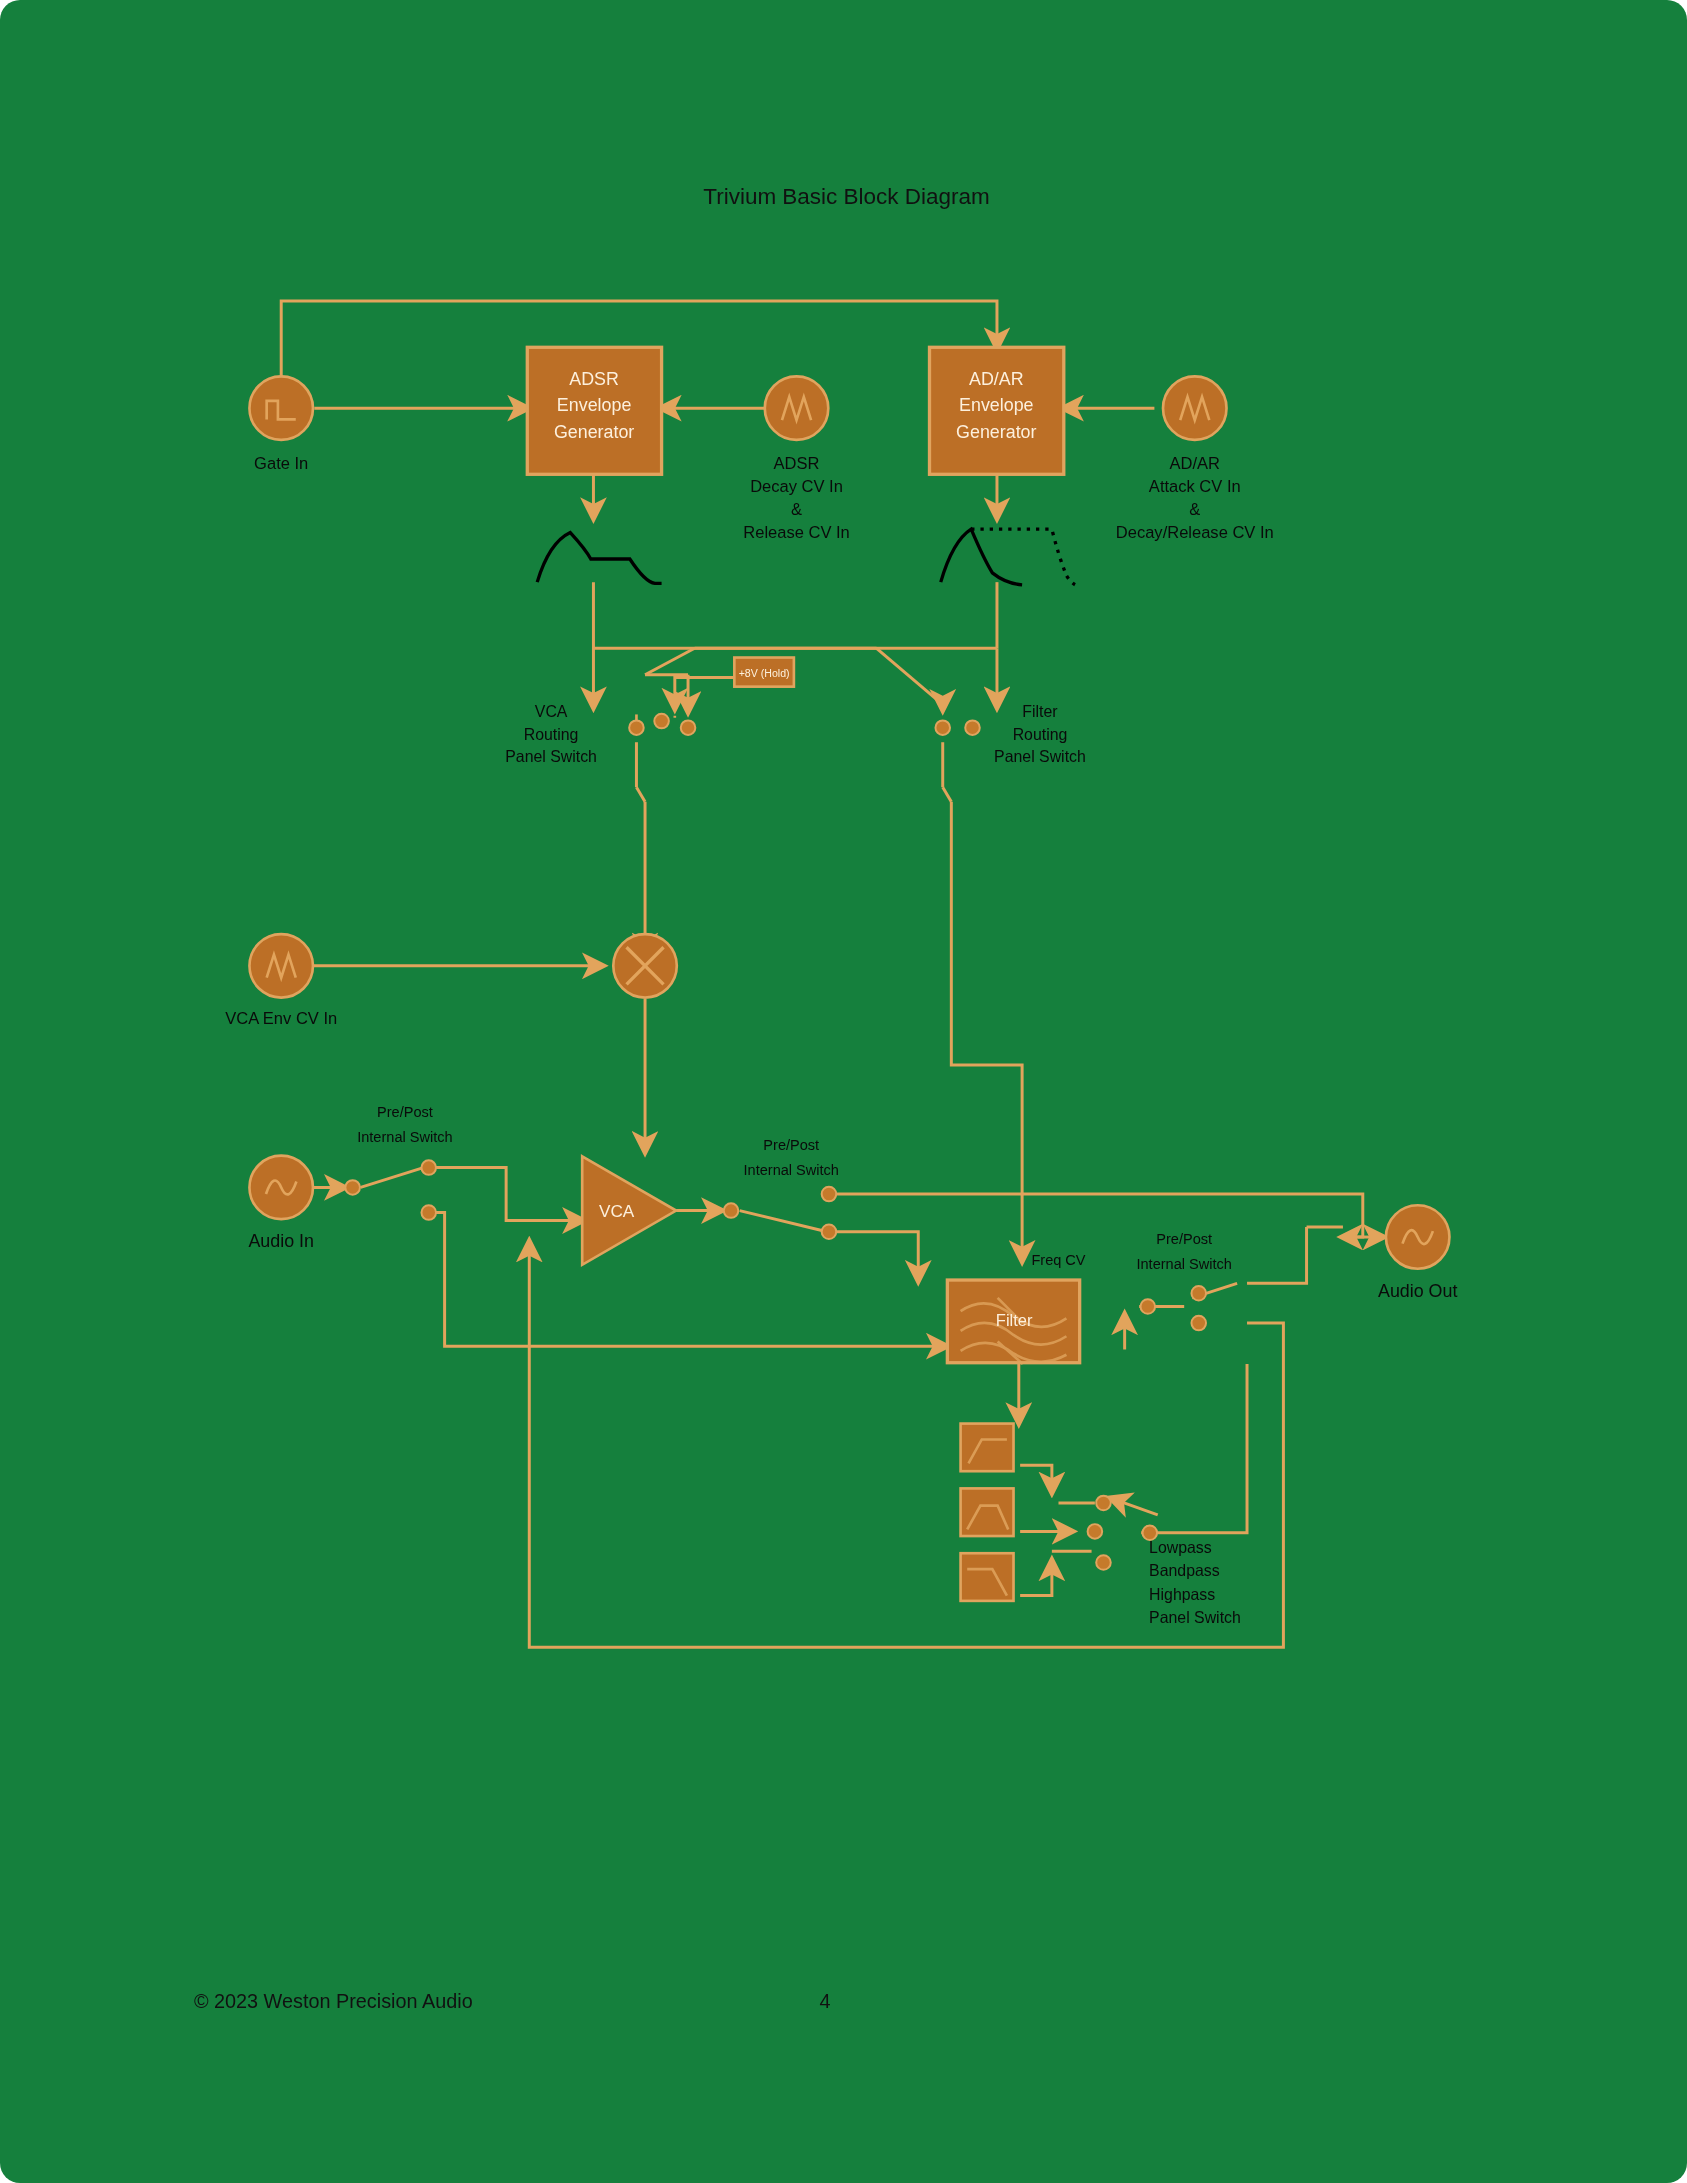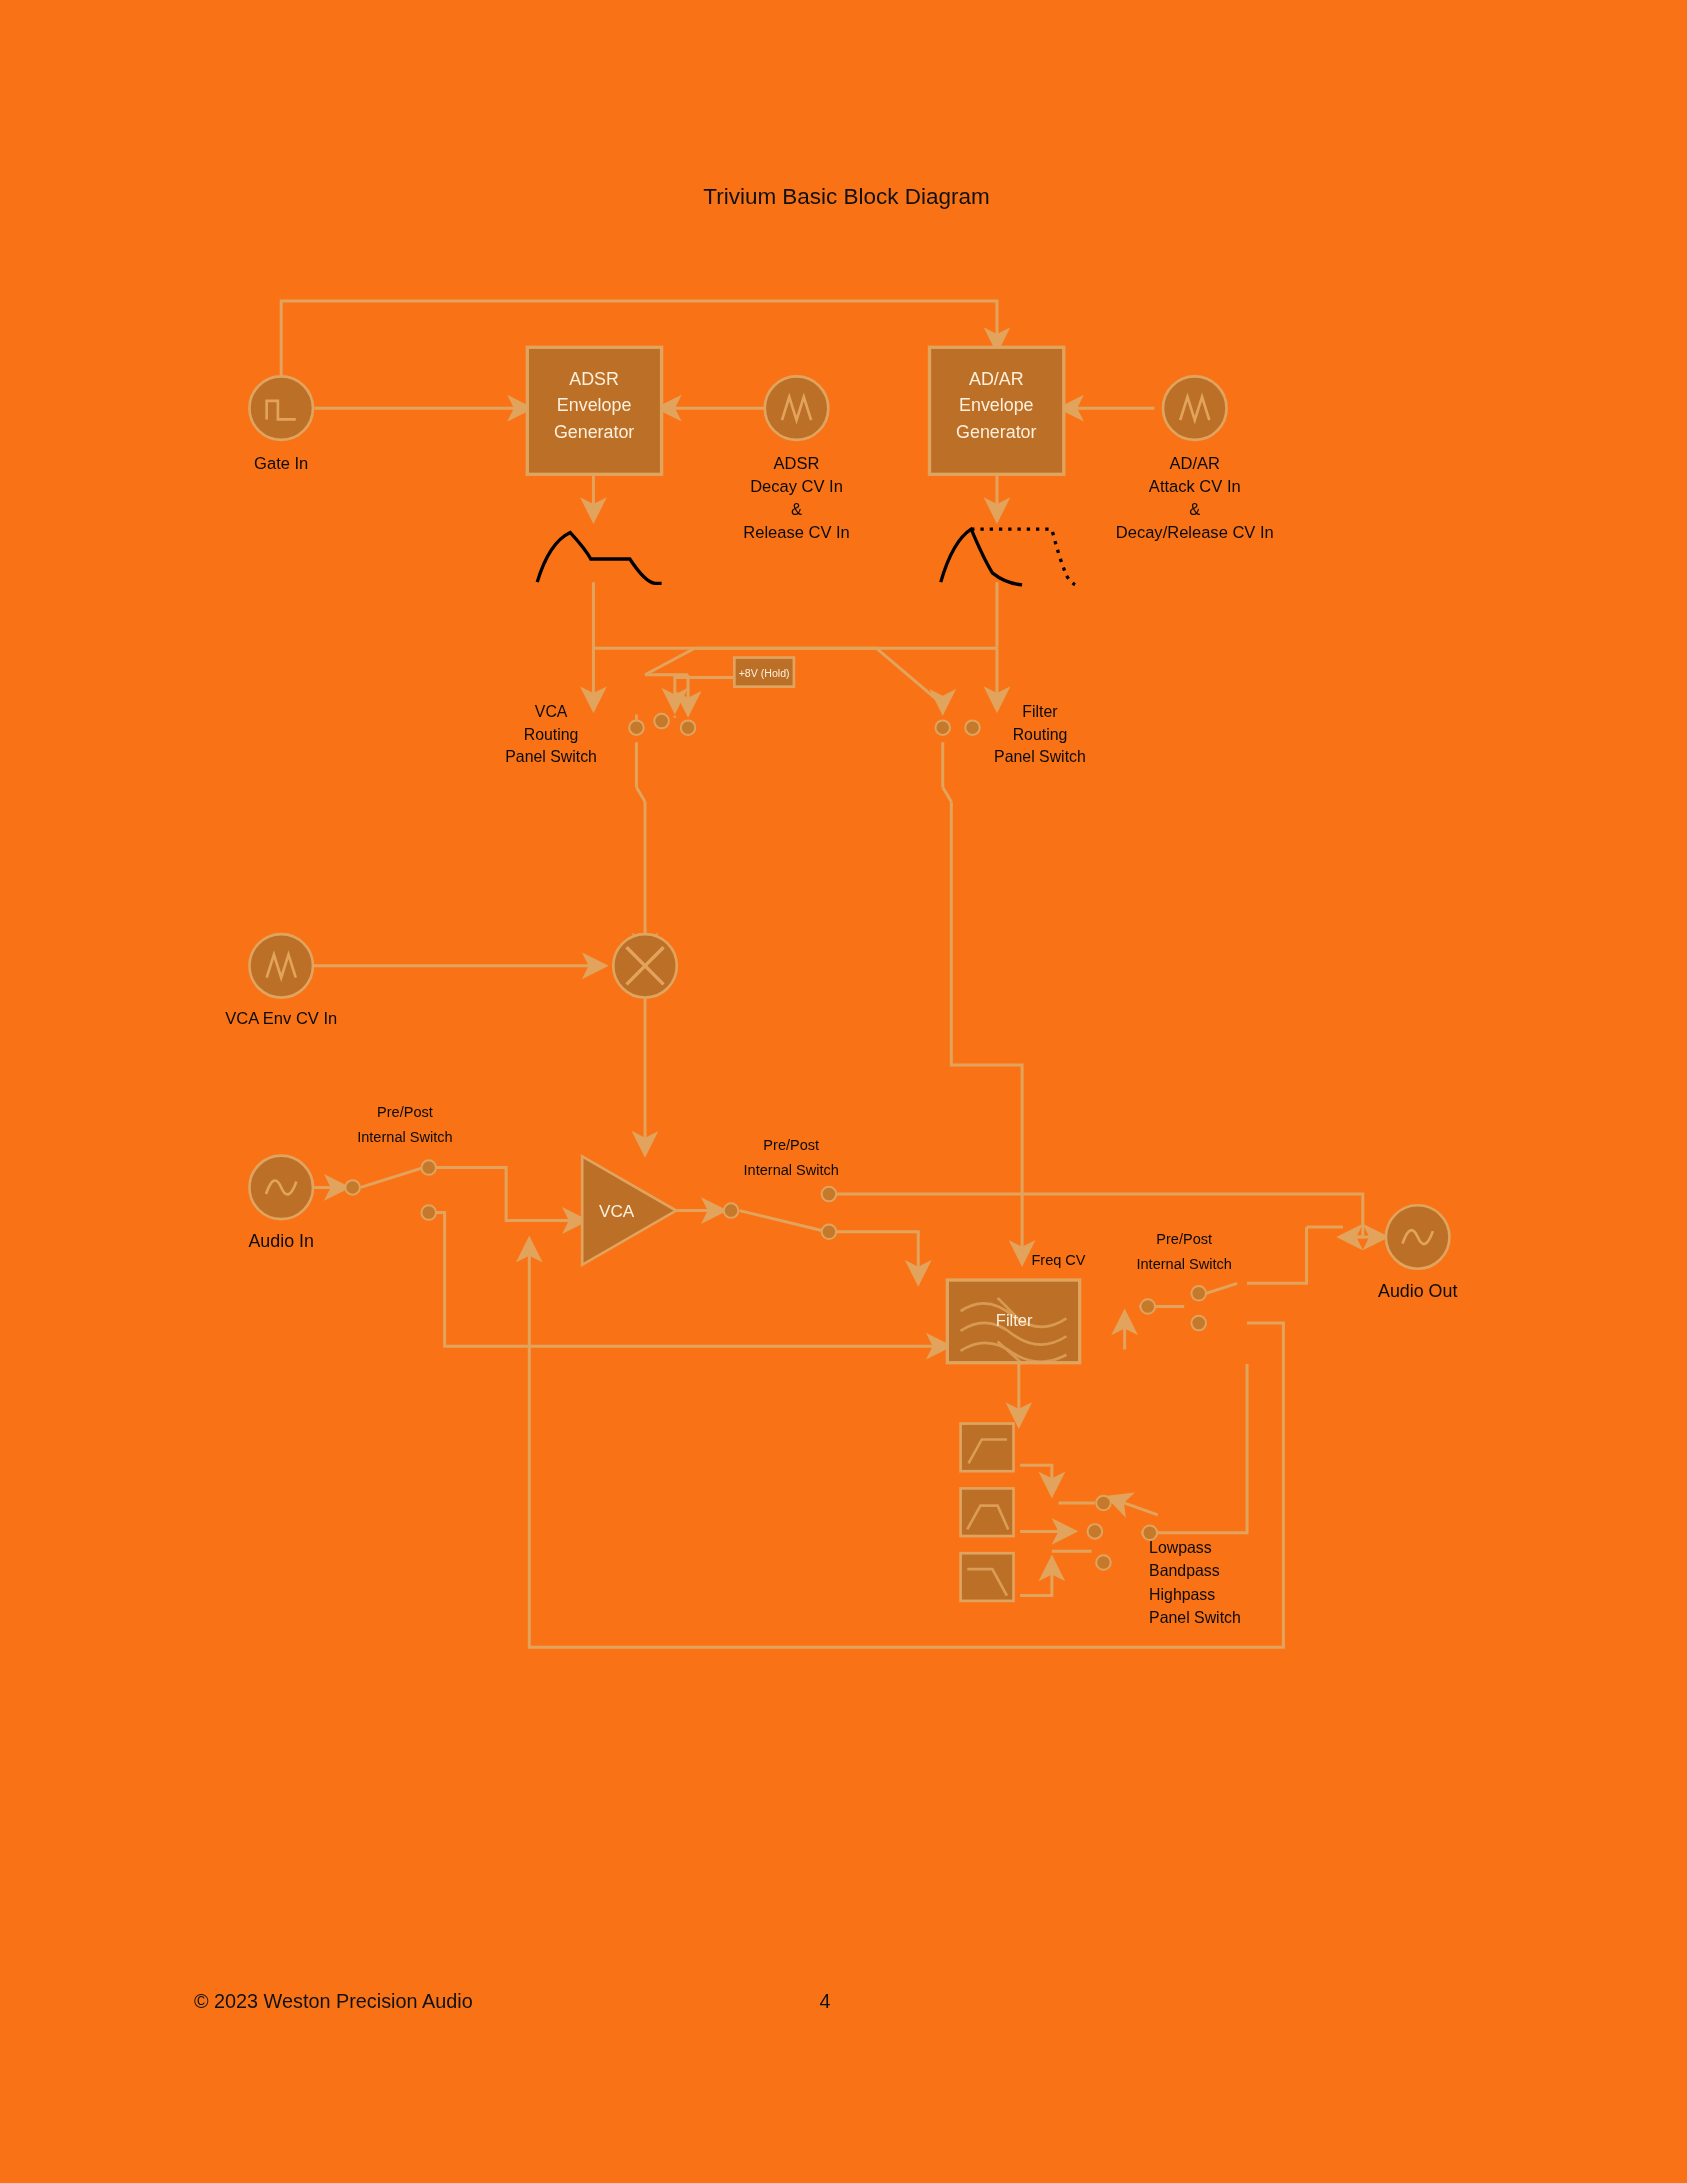--- a/index.html
+++ b/index.html
@@ -1,18 +1,18 @@
 <!DOCTYPE html>
 <html style="font-size:10.6px"><head>
 <meta charset="utf-8">
 <style>
   html,body{margin:0;padding:0;background:#ffffff;}
   body{width:1687px;height:2183px;position:relative;
        font-family:"Liberation Sans",sans-serif;overflow:hidden;}
-  #sheet{position:absolute;inset:0;background:#f97316;}
+  #sheet{position:absolute;inset:0;background:#15803d;border-radius:20px;}
   svg.diagram{position:absolute;left:0;top:0;width:1687px;height:2183px;}
   .blk-txt{fill:#fdf0dd;font-family:"Liberation Sans",sans-serif;}
   .lbl{fill:#0a0a0a;font-family:"Liberation Sans",sans-serif;}
   .title{fill:#111;font-family:"Liberation Sans",sans-serif;font-size:34px;}
   .foot{fill:#111;font-family:"Liberation Sans",sans-serif;font-size:30px;}
 </style>
 </head>
 <body>
 
 <div id="sheet">

